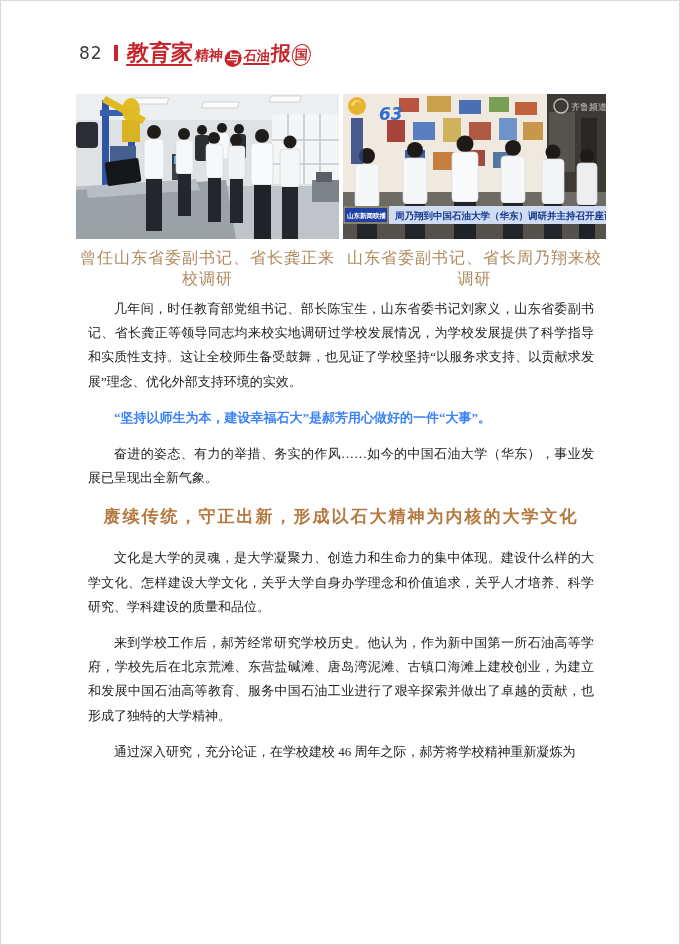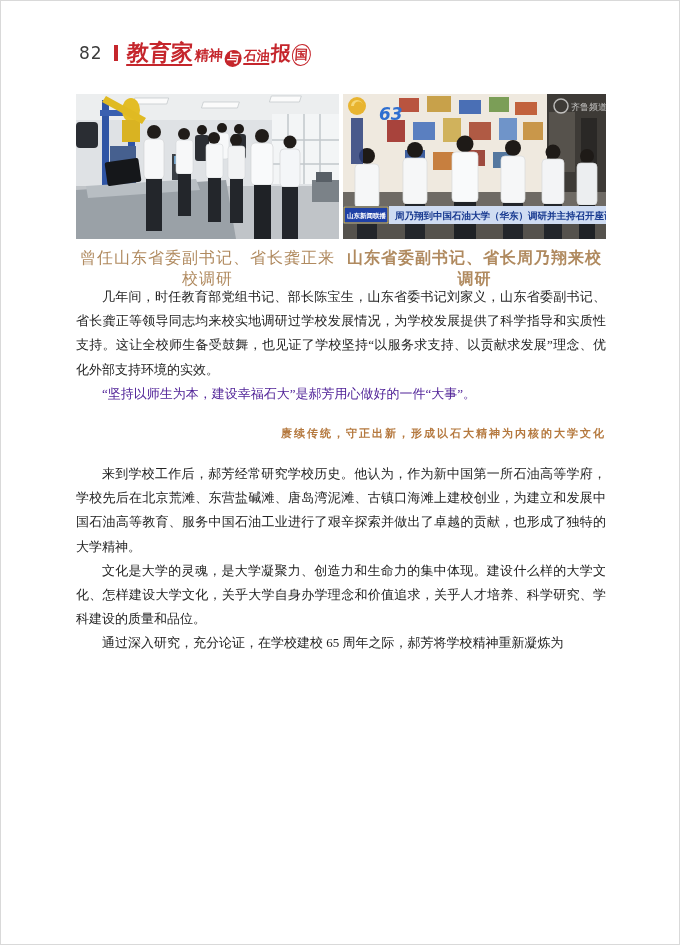--- a/index.html
+++ b/index.html
@@ -23,28 +23,28 @@
   .logo .big2{font-size:20px;margin-left:1px;}
   .logo .guo{display:inline-block;font-size:13px;border:1.5px solid #c5262c;border-radius:50%;
     padding:1px 2px;margin-left:1px;transform:translateY(-1px);}
   
   .photo{position:absolute;top:93px;width:263px;height:145px;overflow:hidden;}
   .photo.left{left:75px;} .photo.right{left:342px;}
   .photo svg{display:block;}
   .caption{position:absolute;top:247px;height:16px;font-size:16px;color:#b08a5f;
     letter-spacing:1px;text-align:center;font-family:"Liberation Serif",serif;}
   .caption.left{left:75px;width:263px;}
-  .caption.right{left:342px;width:263px;font-weight:bold;}
+  .caption.right{left:342px;width:263px;}
   
   .article{position:absolute;left:75px;top:284px;width:530px;
     font-size:13px;line-height:24.2px;color:#232323;text-align:justify;}
-  .article p{margin:0;text-indent:2em;}
-  .highlight{color:#4c1d95;font-weight:normal;}
+  .article p{margin:12px;text-indent:2em;}
+  .highlight{color:#3b82f6;font-weight:bold;}
   .section-heading{margin:14px 0 16px 0 !important;text-indent:0 !important;
-    text-align:right;color:#b5793f;font-size:11px;font-weight:bold;letter-spacing:2px;line-height:26px;}
+    text-align:center;color:#b5793f;font-size:17px;font-weight:bold;letter-spacing:2px;line-height:26px;}
 </style>
 </head>
 <body>
 
 <div class="page">
 
   <div class="header">
     <span class="page-num">82</span>
     <span class="hdr-bar"></span>
     <span class="logo">
@@ -227,19 +227,20 @@
       </g>
     </svg>
   </div>
 
   <div class="caption left">曾任山东省委副书记、省长龚正来校调研</div>
   <div class="caption right">山东省委副书记、省长周乃翔来校调研</div>
 
   <div class="article">
     <p>几年间，时任教育部党组书记、部长陈宝生，山东省委书记刘家义，山东省委副书记、省长龚正等领导同志均来校实地调研过学校发展情况，为学校发展提供了科学指导和实质性支持。这让全校师生备受鼓舞，也见证了学校坚持“以服务求支持、以贡献求发展”理念、优化外部支持环境的实效。</p>
     <p class="highlight">“坚持以师生为本，建设幸福石大”是郝芳用心做好的一件“大事”。</p>
+    <p>奋进的姿态、有力的举措、务实的作风……如今的中国石油大学（华东），事业发展已呈现出全新气象。</p>
     <p class="section-heading">赓续传统，守正出新，形成以石大精神为内核的大学文化</p>
+    <p>文化是大学的灵魂，是大学凝聚力、创造力和生命力的集中体现。建设什么样的大学文化、怎样建设大学文化，关乎大学自身办学理念和价值追求，关乎人才培养、科学研究、学科建设的质量和品位。</p>
     <p>来到学校工作后，郝芳经常研究学校历史。他认为，作为新中国第一所石油高等学府，学校先后在北京荒滩、东营盐碱滩、唐岛湾泥滩、古镇口海滩上建校创业，为建立和发展中国石油高等教育、服务中国石油工业进行了艰辛探索并做出了卓越的贡献，也形成了独特的大学精神。</p>
-    <p>文化是大学的灵魂，是大学凝聚力、创造力和生命力的集中体现。建设什么样的大学文化、怎样建设大学文化，关乎大学自身办学理念和价值追求，关乎人才培养、科学研究、学科建设的质量和品位。</p>
-    <p>通过深入研究，充分论证，在学校建校 65 周年之际，郝芳将学校精神重新凝炼为</p>
+    <p>通过深入研究，充分论证，在学校建校 46 周年之际，郝芳将学校精神重新凝炼为</p>
   </div>
 
 </div>
 
 </body></html>

